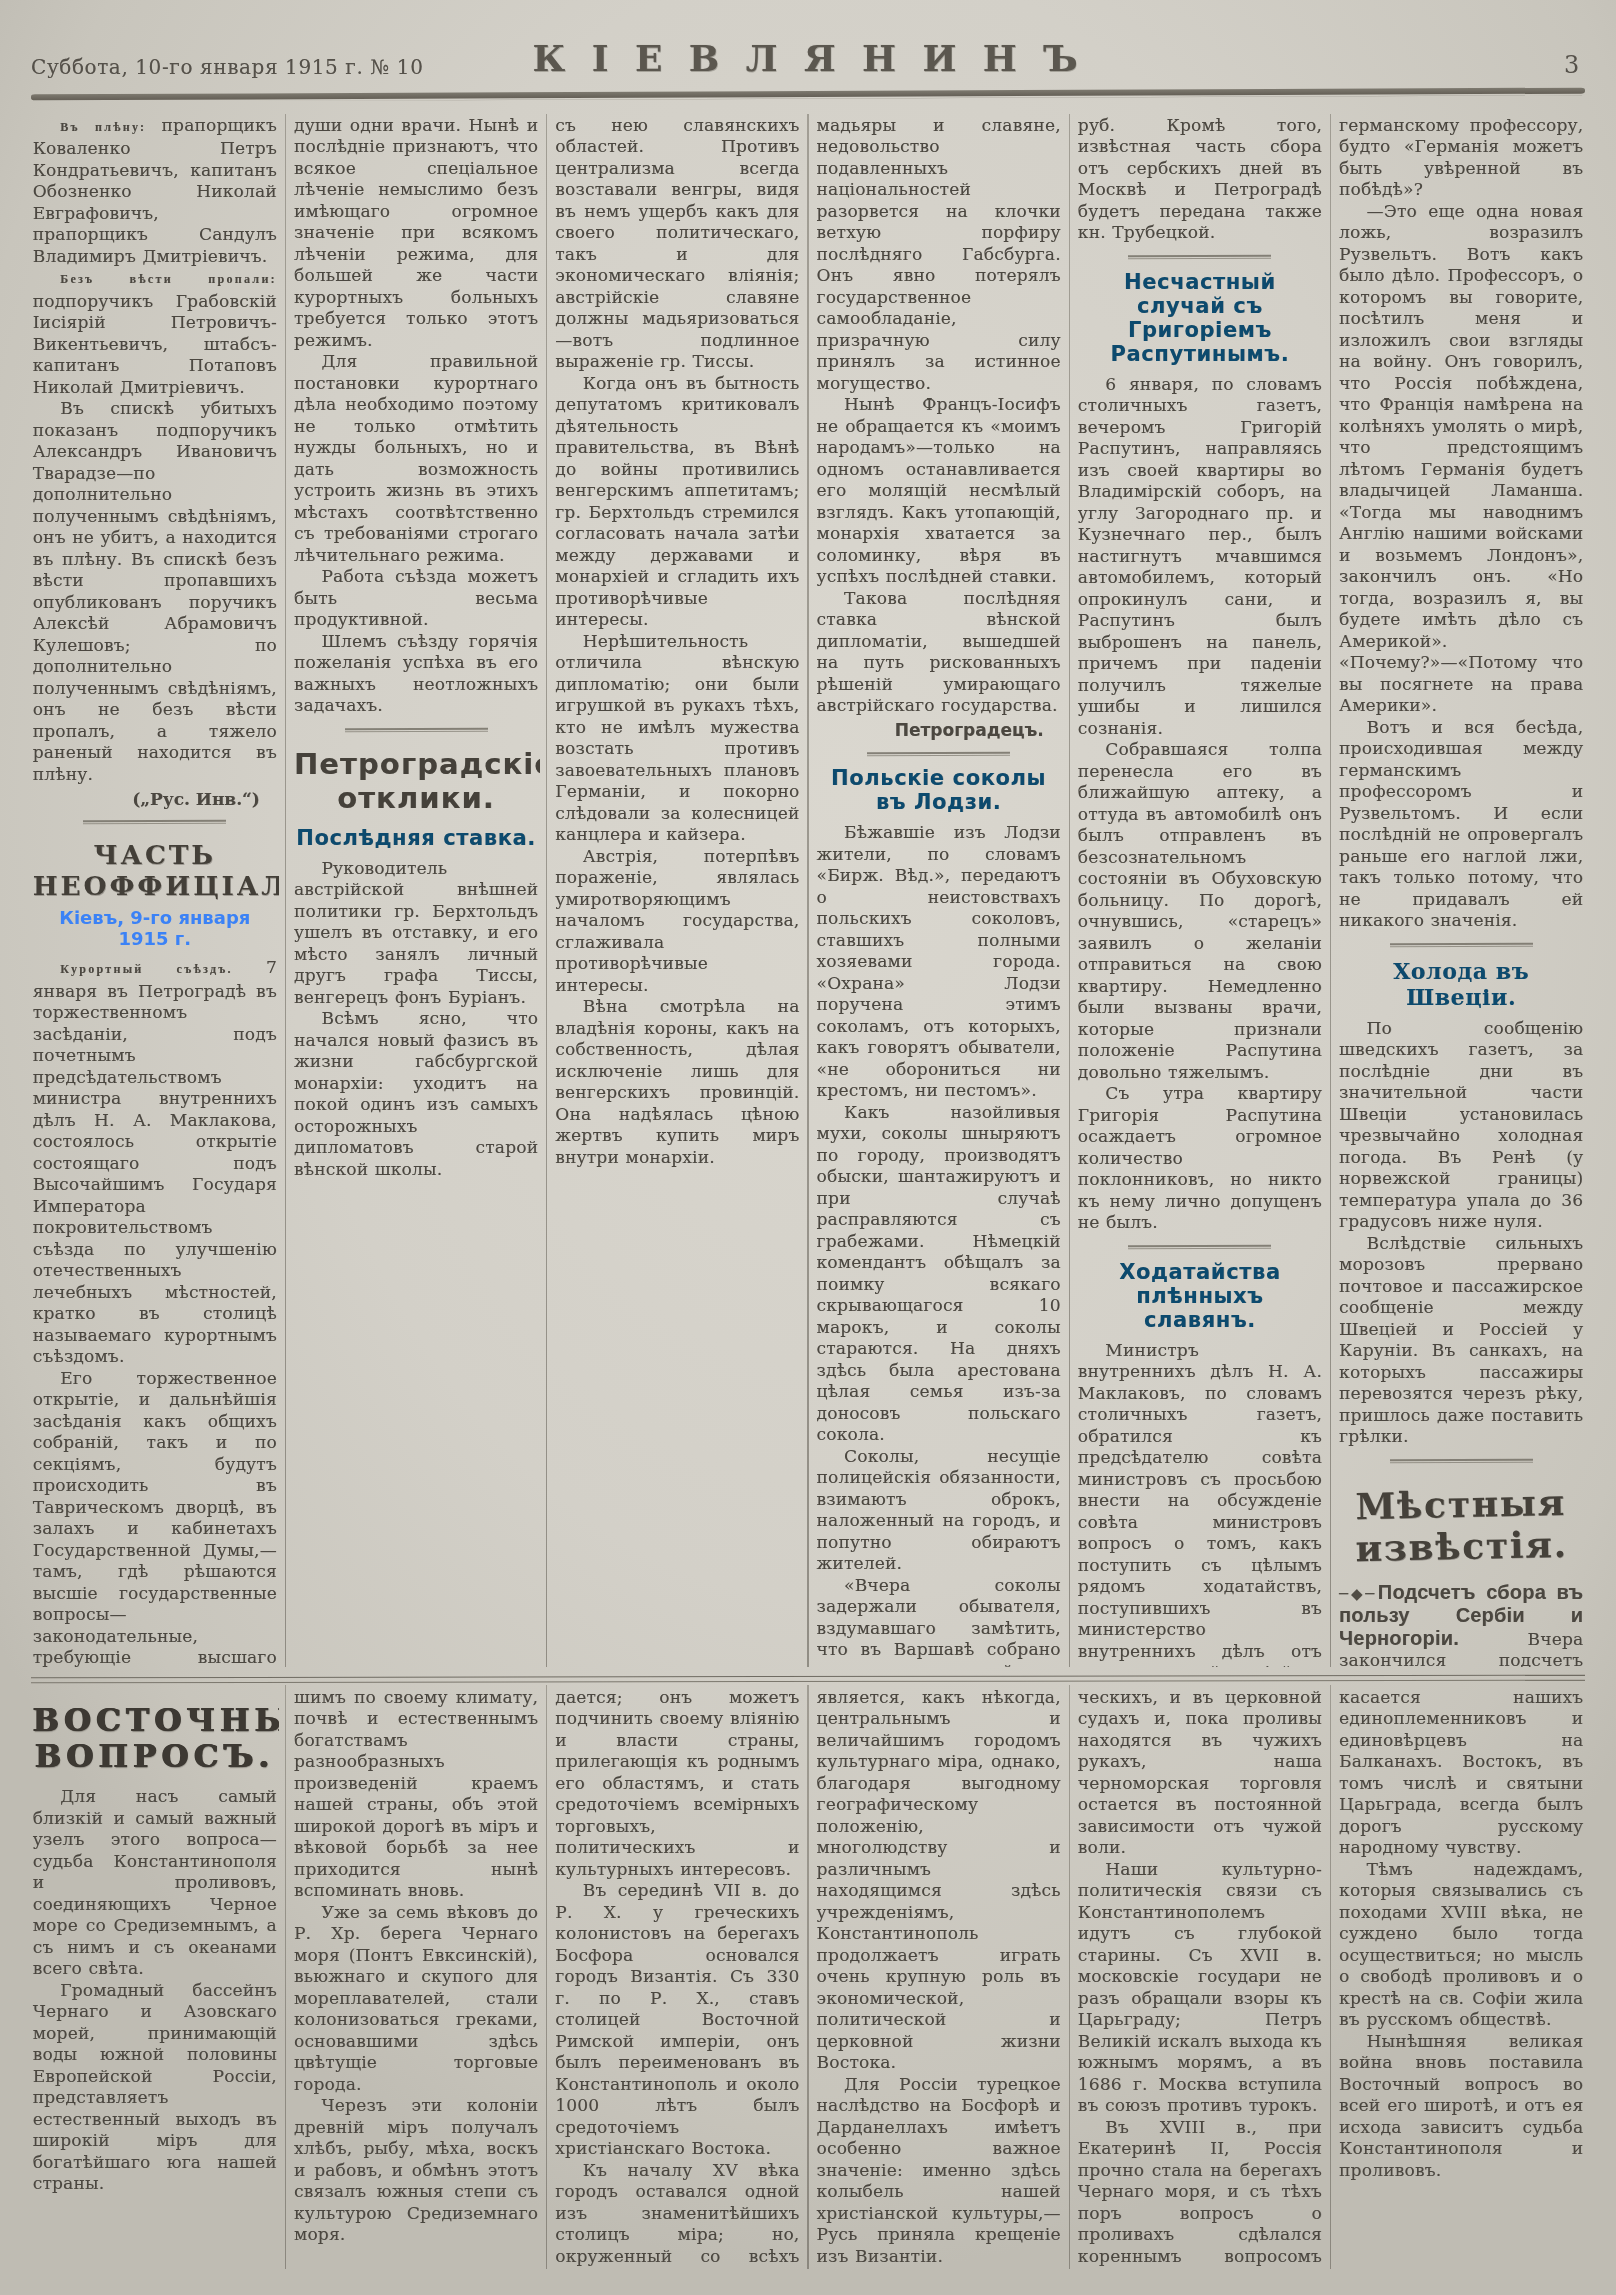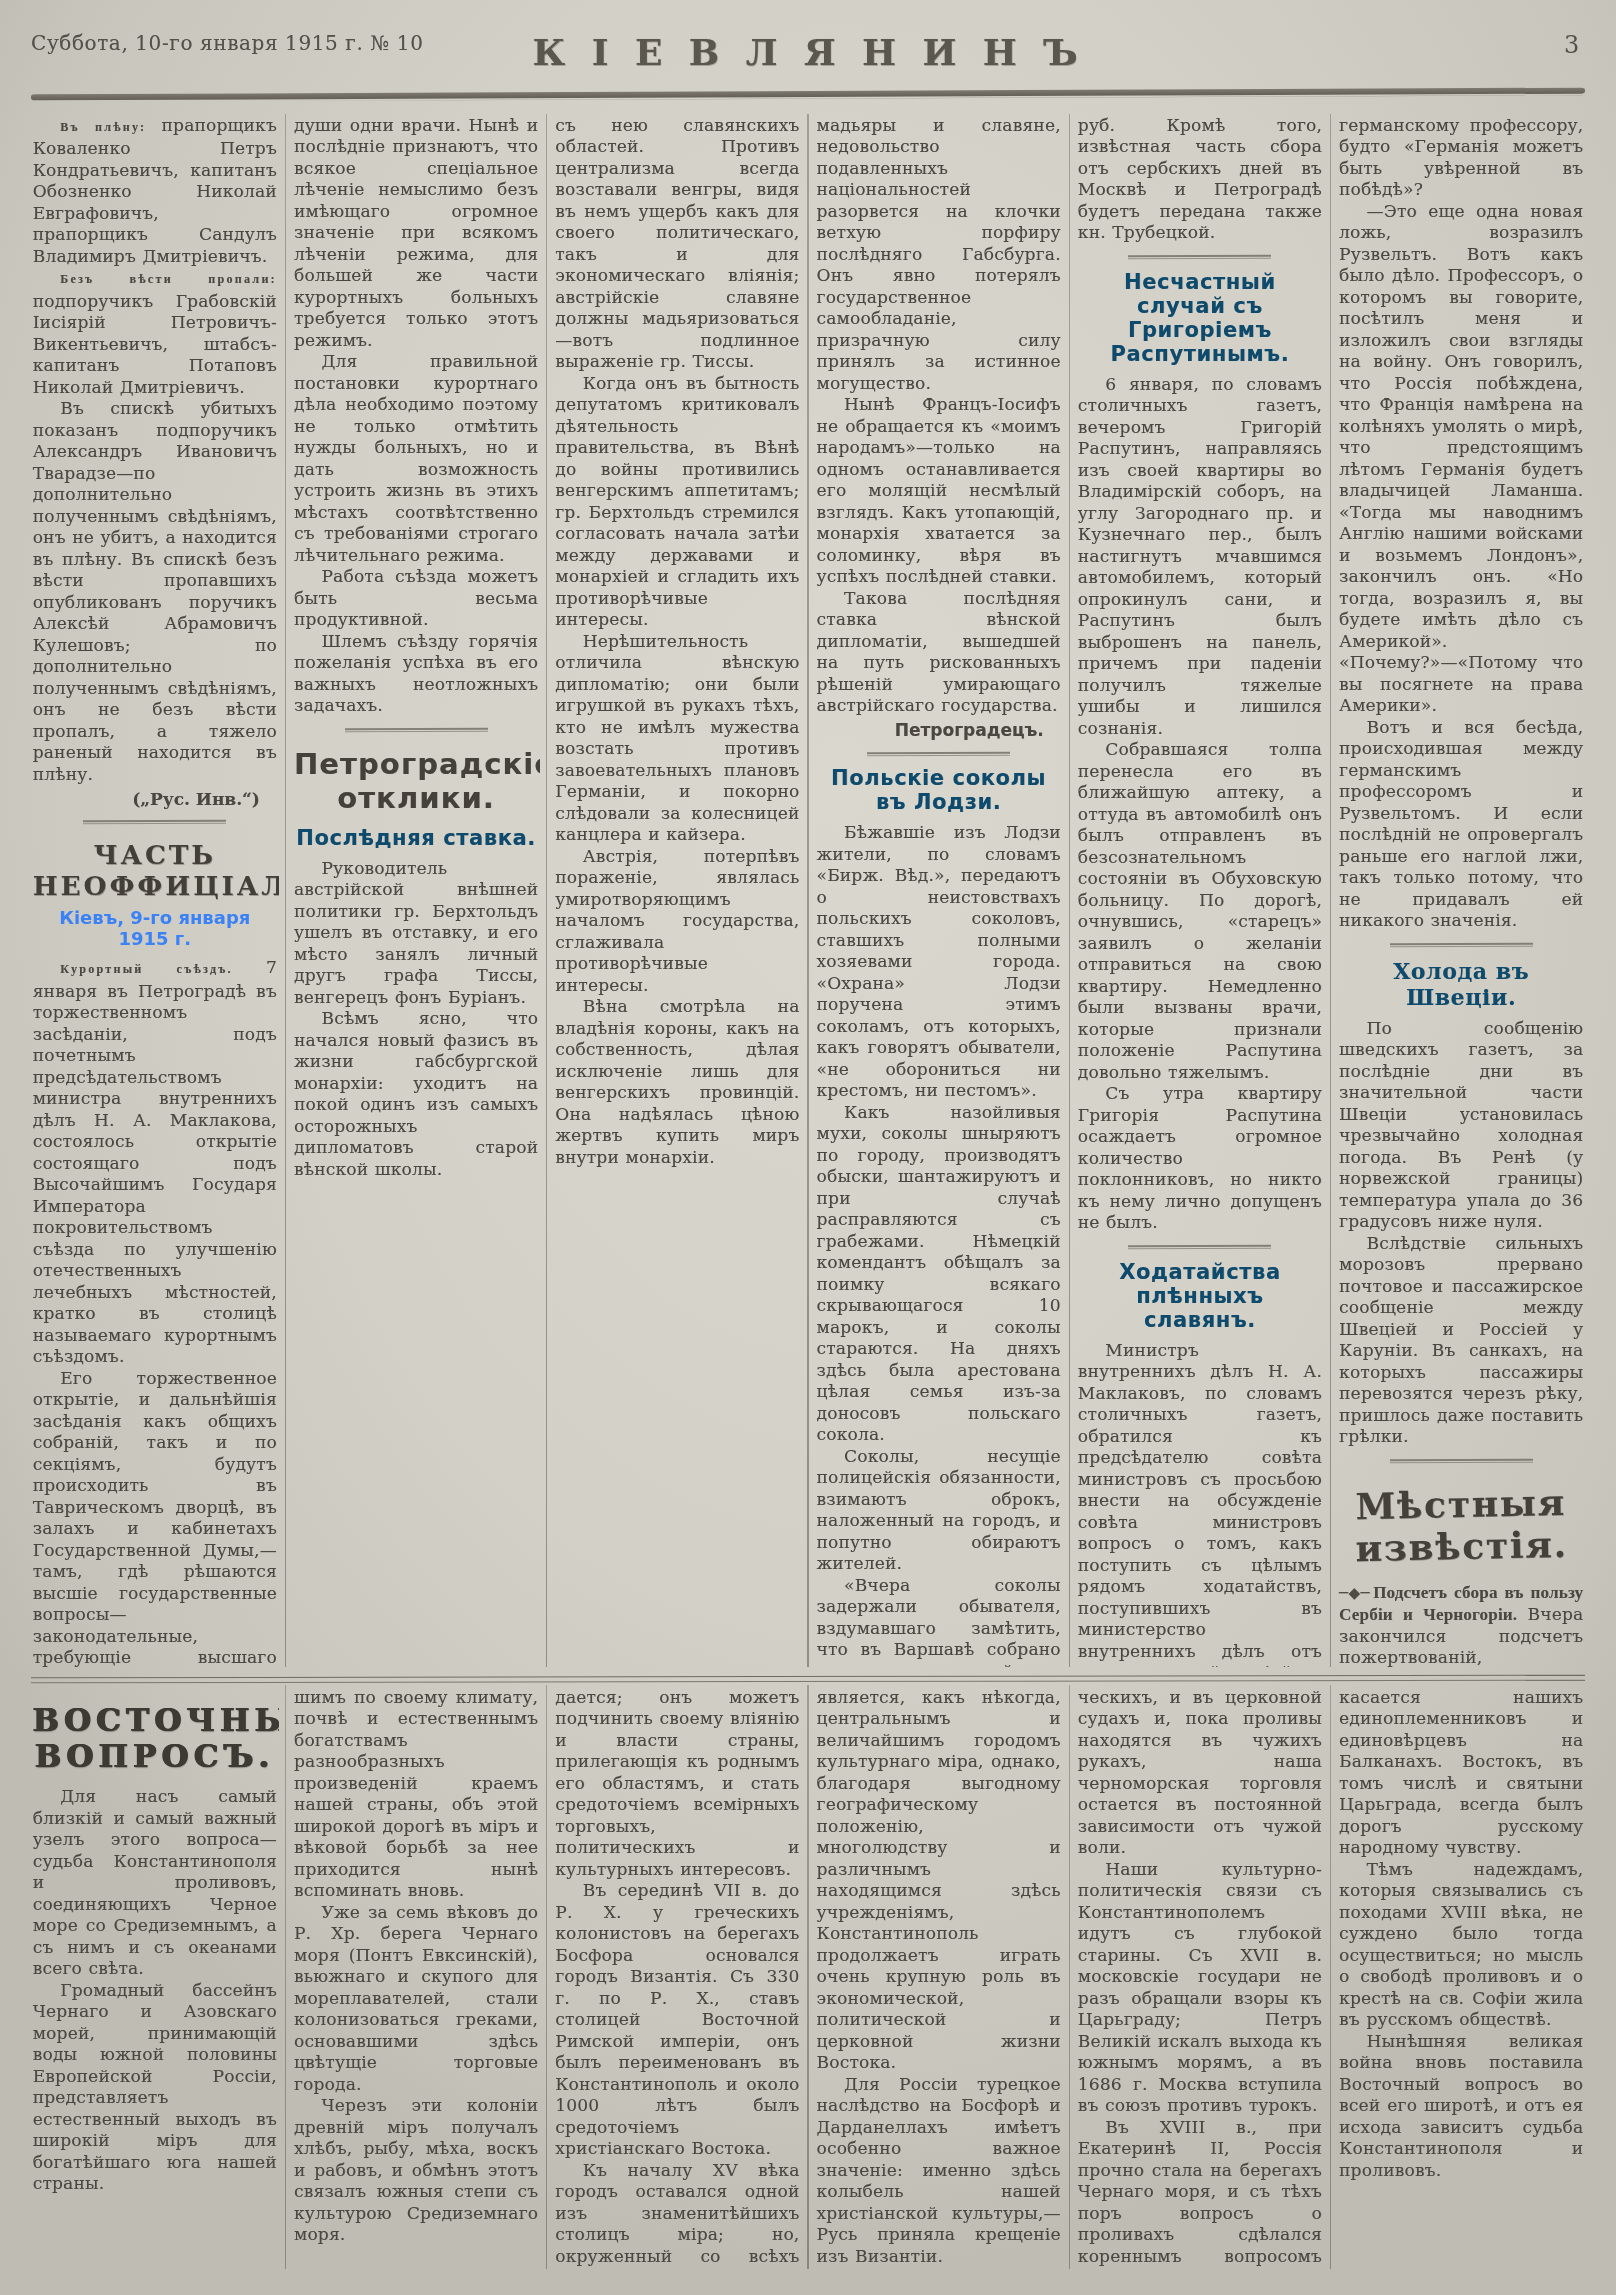--- a/index.html
+++ b/index.html
@@ -5,41 +5,41 @@
   html,body{margin:0;padding:0;}
   body{
     width:1616px;height:2295px;overflow:hidden;position:relative;
     background:
       radial-gradient(ellipse 1033px 1492px at 52% 34%, #dad7cf 0%, #d3d0c8 55%, #c8c5bc 88%, #bfbcb3 100%);
     font-family:"DejaVu Serif", serif;
     color:#4b4740;
   }
   .page{padding:0 31px;}
   
-  .header{display:flex;align-items:flex-start;padding-top:31px;height:48px;}
+  .header{display:flex;align-items:flex-end;padding-top:31px;height:48px;}
   .h-left{flex:1 1 0;font-size:20px;color:#55514a;letter-spacing:0.6px;text-shadow:0 0 0.6px rgba(70,66,60,.4);}
   .h-center{flex:0 0 auto;font-weight:700;font-size:36px;letter-spacing:26.4px;color:#5b574f;
     text-shadow:0.6px 0.6px 0 rgba(90,86,78,.35), 0 0 1.1px rgba(90,86,78,.3);padding-left:26.4px;}
   .h-right{flex:1 1 0;text-align:right;font-size:24px;color:#55514a;padding-right:5.7px;}
   .headrule{margin-top:11.5px;height:6.3px;background:linear-gradient(#7d796f,#645f56);
     box-shadow:0 4.6px 0 -2.9px #8b877d;transform:rotate(-0.25deg);border-radius:4px/2.3px;}
   
   .main{display:flex;margin-top:17px;}
   .bottom{display:flex;margin-top:3.4px;}
   .col{flex:1 1 0;overflow:hidden;padding:1.1px 1.7px 0 1.7px;}
   .main .col{height:1552px;}
   .bottom .col{height:582px;}
   .vsep{flex:0 0 1.1px;background:linear-gradient(#868278,#6e6a61);opacity:.65;margin:0 6.3px;}
   .mid-divider{margin:9.2px 0 0 0;height:4px;border-top:1.7px solid #6f6b62;border-bottom:0.6px solid #7b776d;transform:rotate(-0.1deg);}
   
   .para{margin:0;font-size:17px;line-height:21.5px;text-align:justify;text-indent:27.5px;
     letter-spacing:0.2px;word-spacing:0.9px;text-shadow:0.3px 0.3px 0.4px rgba(62,58,52,.33);}
   .para.noindent{text-indent:0;}
   .lead-sp{font-weight:700;letter-spacing:2.3px;font-family:Liberation Serif, serif;font-size:12px;}
-  .lead-b{font-weight:700;font-family:Liberation Serif, serif;font-size:17px;}
+  .lead-b{font-weight:700;font-family:Liberation Sans, sans-serif;font-size:20px;}
   .signature{margin:3.4px 17px 3.4px 0;font-size:17px;text-align:right;font-weight:700;
     font-family:"DejaVu Sans",sans-serif;text-shadow:0.3px 0.3px 0.4px rgba(62,58,52,.33);}
   .signature.plain{font-weight:700;font-family:"DejaVu Serif",serif;}
   .rule{width:143px;margin:11.5px auto 10.3px auto;border-top:2.3px solid #767268;border-bottom:0.6px solid #8b877d;height:1.1px;transform:rotate(-0.3deg);opacity:.85;}
   .h-part{margin:15px 0 5.7px 0;text-align:center;font-size:26.4px;font-weight:700;letter-spacing:2.9px;color:#433f38;
     text-shadow:0.6px 0.6px 0.6px rgba(62,58,52,.35);}
   .dateline{margin:3.4px 0 8px 0;text-align:center;font-weight:700;font-size:18px;font-family:"DejaVu Sans",sans-serif;color:#3b82f6;}
   .h-feature{margin:15px 0 3.4px 0;text-align:center;font-weight:700;font-size:29px;letter-spacing:1.1px;
     font-family:"DejaVu Sans",sans-serif;color:#45413a;text-shadow:0.3px 0.3px 0.6px rgba(62,58,52,.35);}
   .h-article{margin:10.3px 0 8px 0;text-align:center;font-weight:700;font-size:21px;letter-spacing:0.6px;

